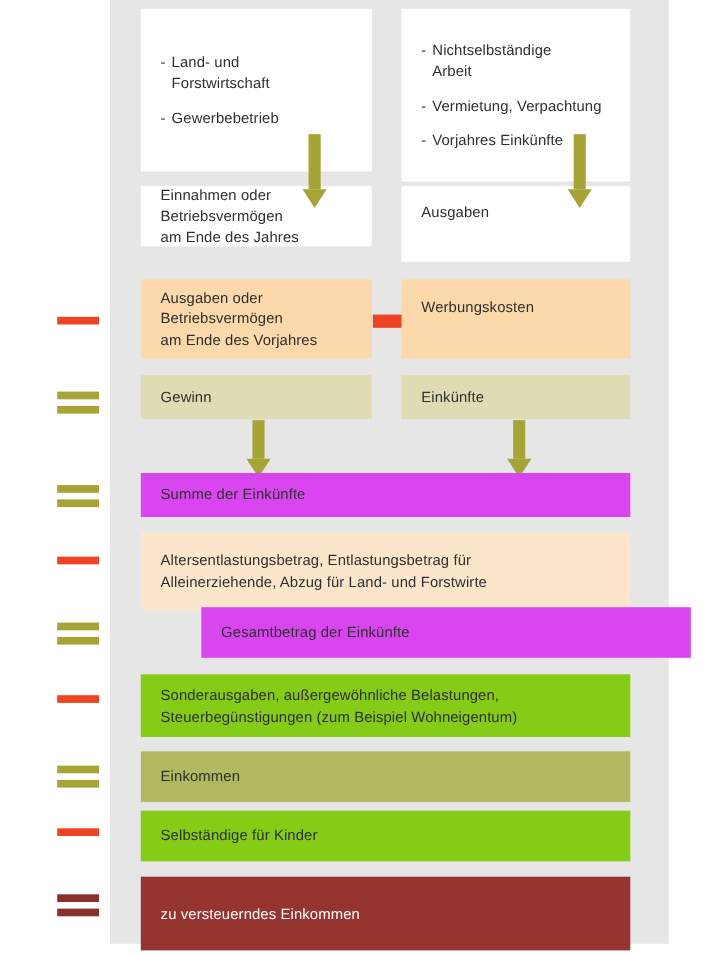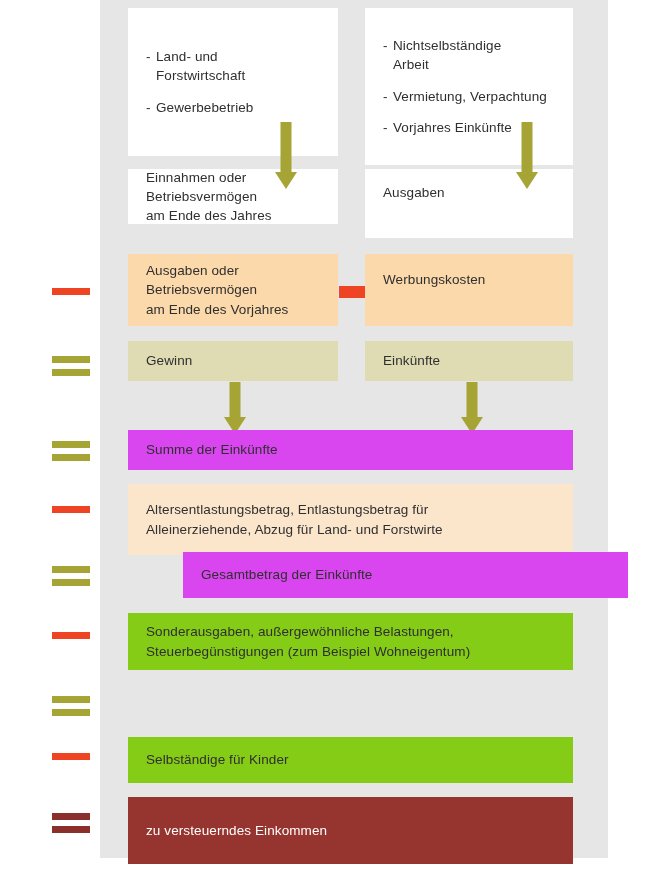--- a/index.html
+++ b/index.html
@@ -259,20 +259,23 @@
 
   <div class="box olive" style="left:135px; top:552px; width:445px; height:46px;margin-left:48px;">
     <span class="txt">Gesamtbetrag der Einkünfte</span>
   </div>
 
   <div class="box orange" style="left:128px; top:613px; width:445px; height:57px;">
     <span class="txt">Sonderausgaben, außergewöhnliche Belastungen,
 Steuerbegünstigungen (zum Beispiel Wohneigentum)</span>
   </div>
 
+  <div class="box green" style="left:128px; top:683px; width:445px; height:46px;">
+    <span class="txt">Einkommen</span>
+  </div>
 
   <div class="box orange" style="left:128px; top:737px; width:445px; height:46px;">
     <span class="txt">Selbständige für Kinder</span>
   </div>
 
   <div class="box darkred" style="left:128px; top:797px; width:445px; height:67px;">
     <span class="txt">zu versteuerndes Einkommen</span>
   </div>
 
 </div>

